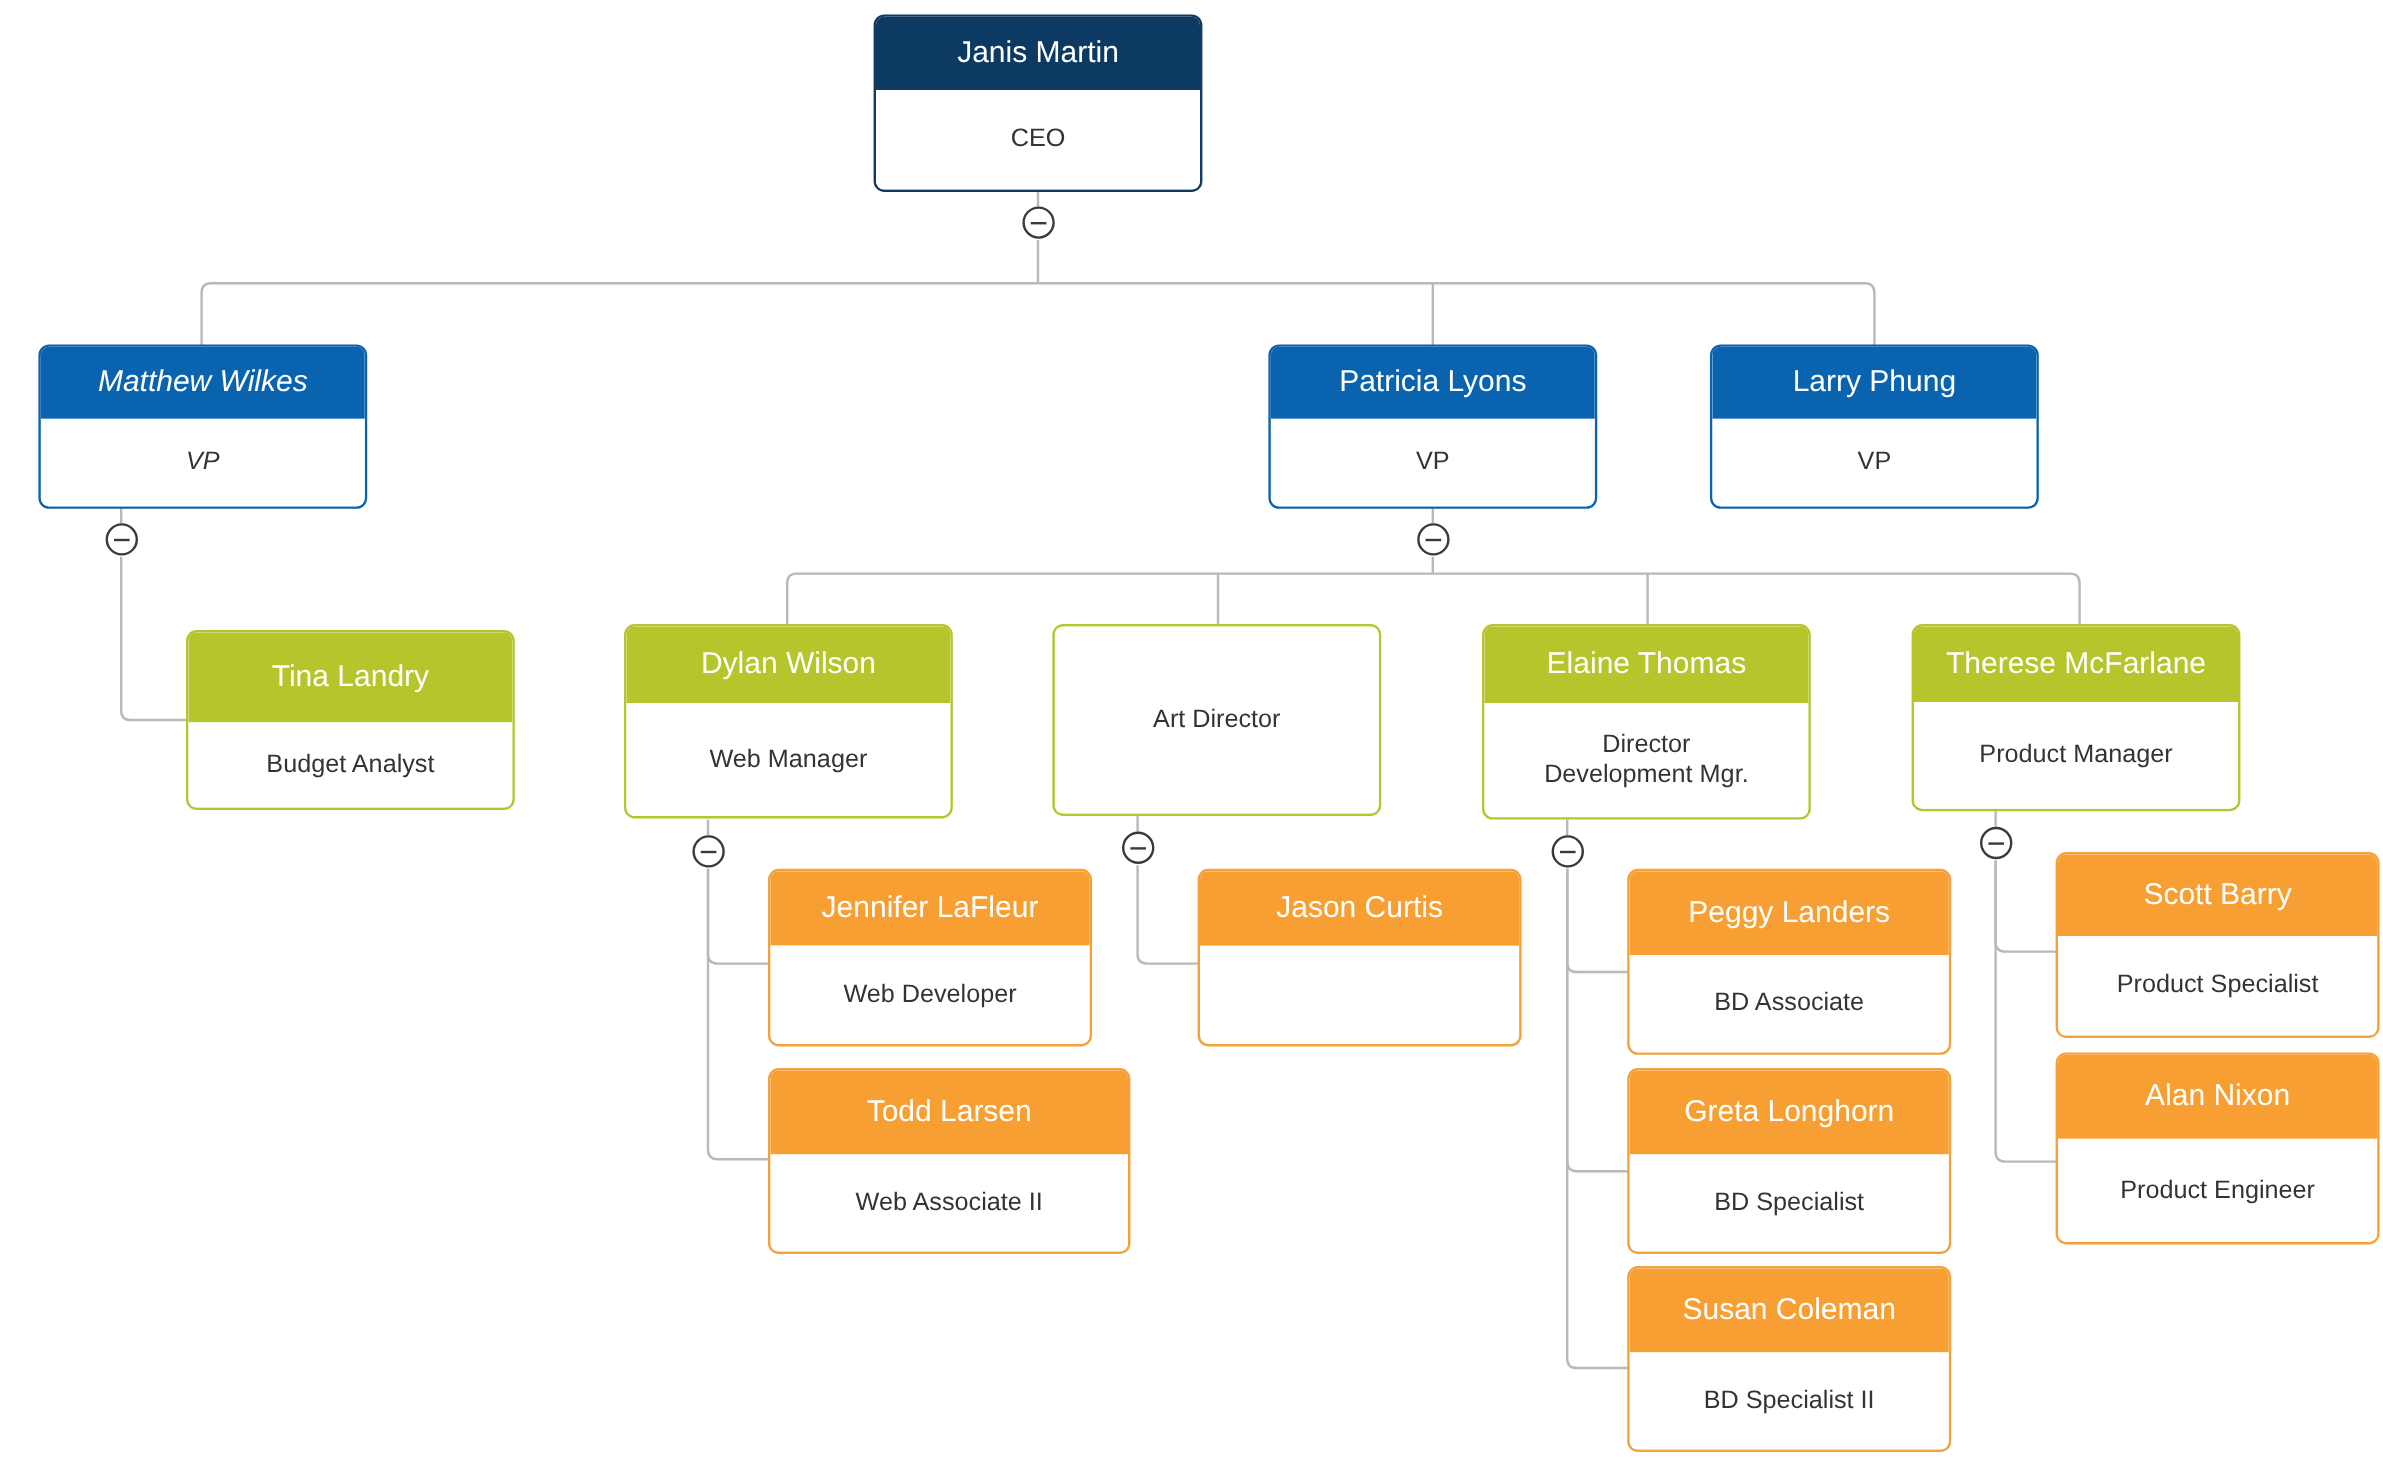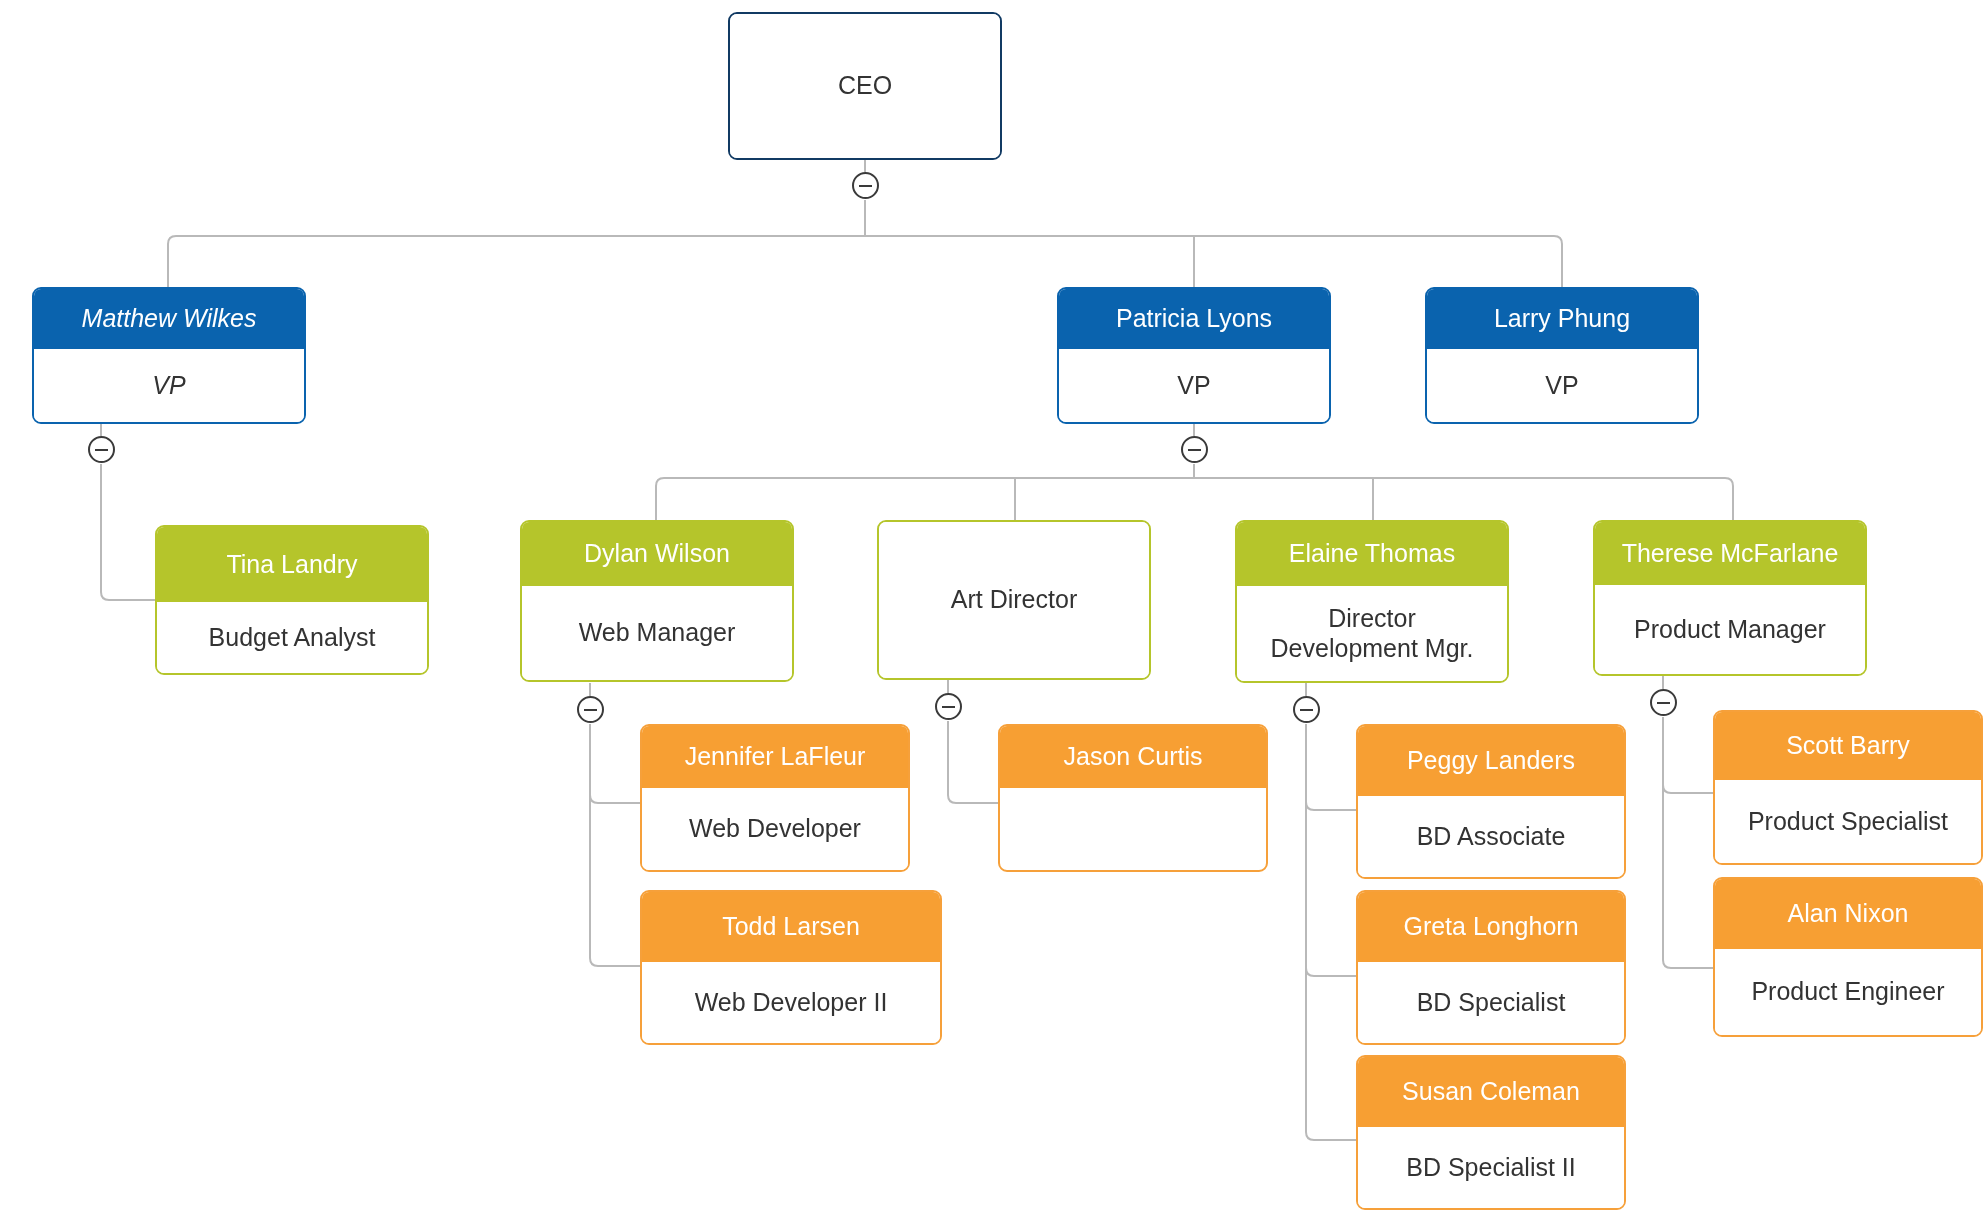--- a/index.html
+++ b/index.html
@@ -61,21 +61,21 @@
     padding: 0 8px;
   }
   .node .node-body {
     box-sizing: border-box;
     flex: 1 1 auto;
     width: 100%;
     display: flex;
     align-items: center;
     justify-content: center;
     color: #333333;
-    font-size: 25px;
+    font-size: 21px;
     line-height: 1.18;
     text-align: center;
     background: #ffffff;
     padding: 0 8px;
     white-space: pre-line;
   }
 
   
   .node.navy  { border-color: #113a63; }
   .node.navy  .node-header { background: #0d3a62; }
@@ -146,20 +146,21 @@
     <path d="M 1306 724 L 1306 802 Q 1306 810 1314 810 L 1358 810"></path>
     <path d="M 1306 724 L 1306 968 Q 1306 976 1314 976 L 1358 976"></path>
     <path d="M 1306 724 L 1306 1132 Q 1306 1140 1314 1140 L 1358 1140"></path>
 
     <line x1="1663" y1="676" x2="1663" y2="689"></line>
     <path d="M 1663 717 L 1663 785 Q 1663 793 1671 793 L 1714 793"></path>
     <path d="M 1663 717 L 1663 960 Q 1663 968 1671 968 L 1714 968"></path>
   </svg>
 
   <div class="node navy" style="left:728px; top:12px; width:274px; height:148px;">
+    <div class="node-header" style="height:61px;">Janis Martin</div>
     <div class="node-body">CEO</div>
   </div>
 
   <div class="node blue" style="left:32px; top:287px; width:274px; height:137px;font-style:italic;">
     <div class="node-header" style="height:60px;">Matthew Wilkes</div>
     <div class="node-body">VP</div>
   </div>
 
   <div class="node blue" style="left:1057px; top:287px; width:274px; height:137px;">
     <div class="node-header" style="height:60px;">Patricia Lyons</div>
@@ -196,21 +197,21 @@
     <div class="node-body">Product Manager</div>
   </div>
 
   <div class="node orange" style="left:640px; top:724px; width:270px; height:148px;">
     <div class="node-header" style="height:62px;">Jennifer LaFleur</div>
     <div class="node-body">Web Developer</div>
   </div>
 
   <div class="node orange" style="left:640px; top:890px; width:302px; height:155px;">
     <div class="node-header" style="height:70px;">Todd Larsen</div>
-    <div class="node-body">Web Developer II</div>
+    <div class="node-body">Web Associate II</div>
   </div>
 
   <div class="node orange" style="left:998px; top:724px; width:270px; height:148px;">
     <div class="node-header" style="height:62px;">Jason Curtis</div>
   </div>
 
   <div class="node orange" style="left:1356px; top:724px; width:270px; height:155px;">
     <div class="node-header" style="height:70px;">Peggy Landers</div>
     <div class="node-body">BD Associate</div>
   </div>

